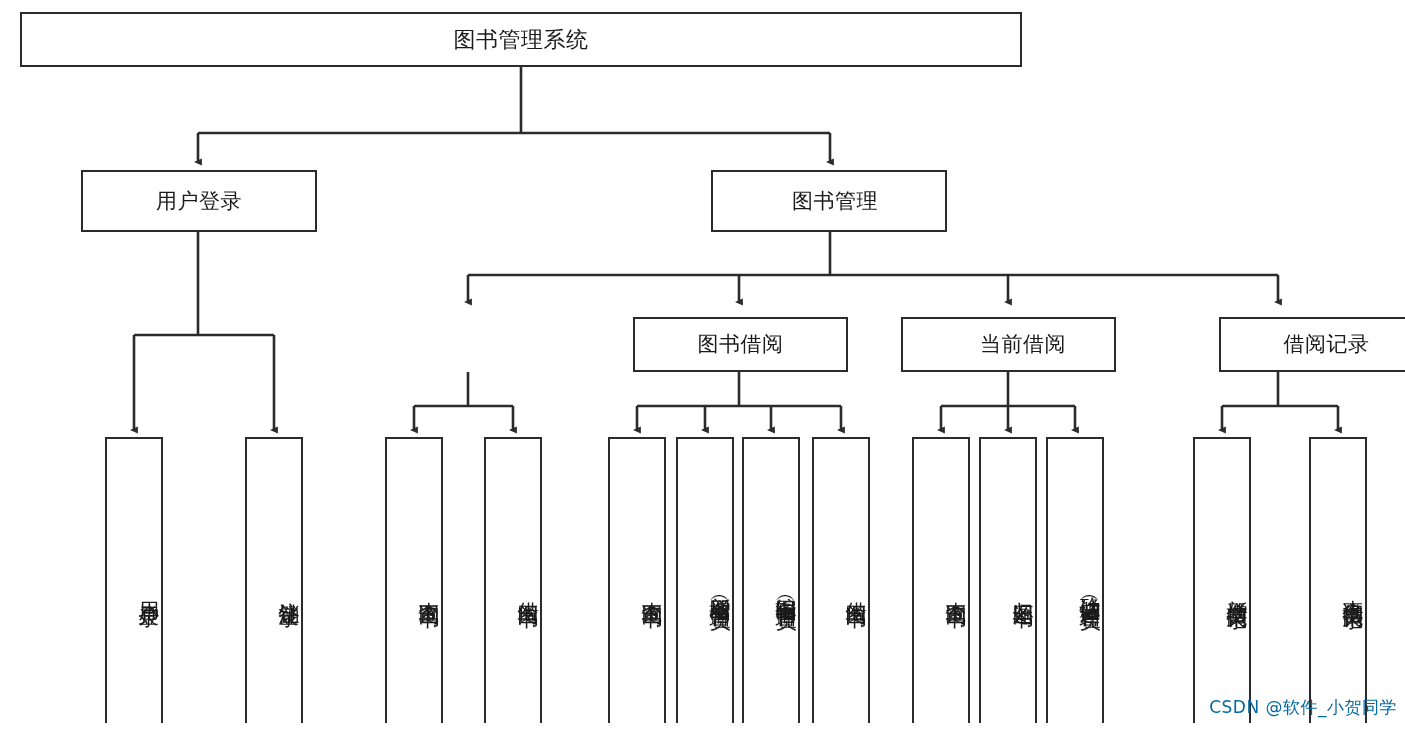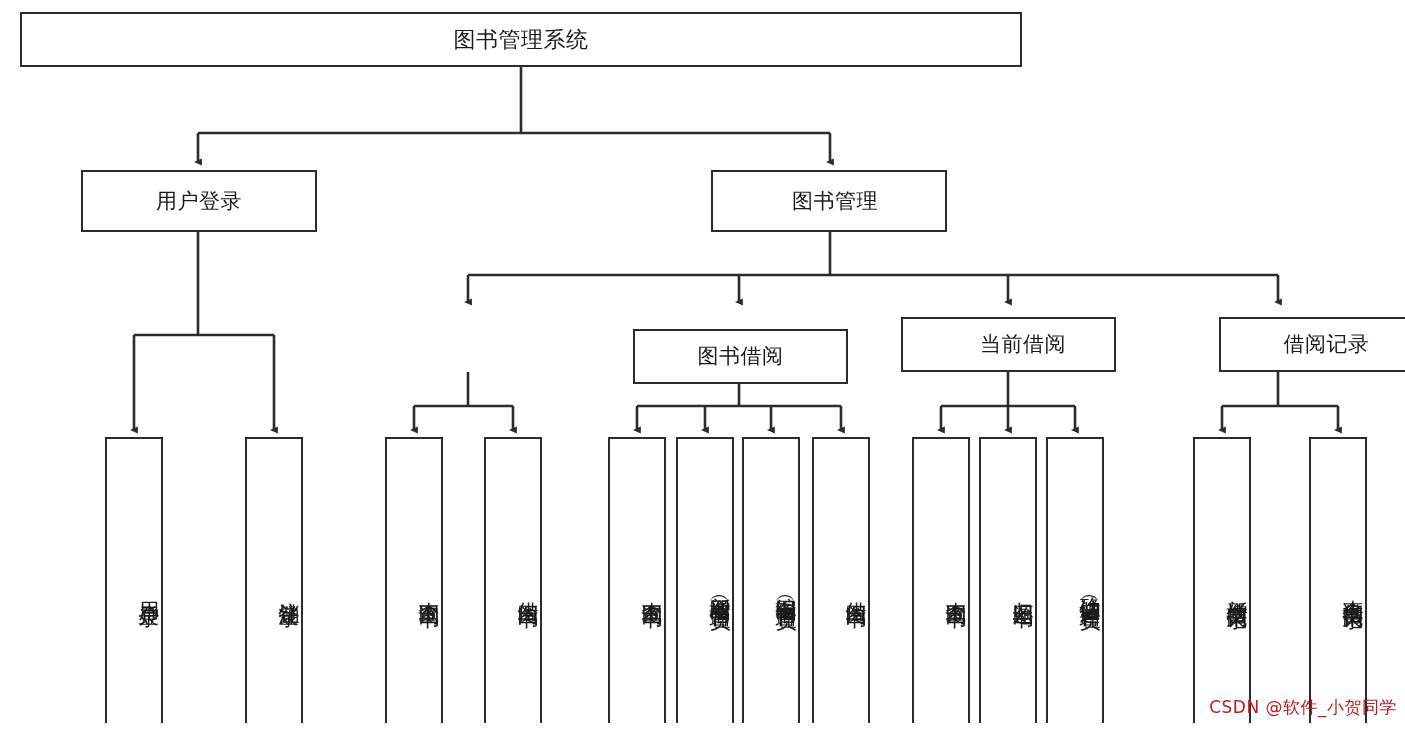--- a/index.html
+++ b/index.html
@@ -58,21 +58,21 @@
     white-space: nowrap;
   }
   #title-node {
     font-size: 22px;
   }
   #watermark {
     position: absolute;
     right: 8px;
     bottom: 4px;
     font-size: 17px;
-    color: #b91c1c;
+    color: #0369a1;
     letter-spacing: 0.5px;
     white-space: nowrap;
   }
 </style>
 </head>
 <body>
 
 <div id="canvas">
 
   <svg id="edges" viewBox="0 0 1405 747">
@@ -125,21 +125,21 @@
     </g>
   </svg>
 
   <div class="node horiz" id="title-node" style="left:20px; top:12px; width:1002px; height:55px;">图书管理系统</div>
 
   <div class="node horiz" style="left:81px; top:170px; width:236px; height:62px;">用户登录</div>
 
   <div class="node horiz" style="left:711px; top:170px; width:236px; height:62px;padding-left:12px;">图书管理</div>
 
 
-  <div class="node horiz" style="left:633px; top:329px; width:215px; height:55px;">图书借阅</div>
+  <div class="node horiz" style="left:633px; top:317px; width:215px; height:55px;">图书借阅</div>
 
   <div class="node horiz" style="left:901px; top:317px; width:215px; height:55px;padding-left:29px;">当前借阅</div>
 
   <div class="node horiz" style="left:1171px; top:317px; width:215px; height:55px;margin-left:48px;">借阅记录</div>
 
   <div class="node vert" style="left:105px; top:437px; width:58px; height:296px;">
     <span class="vtext">用户登录</span>
   </div>
 
   <div class="node vert" style="left:245px; top:437px; width:58px; height:296px;">

